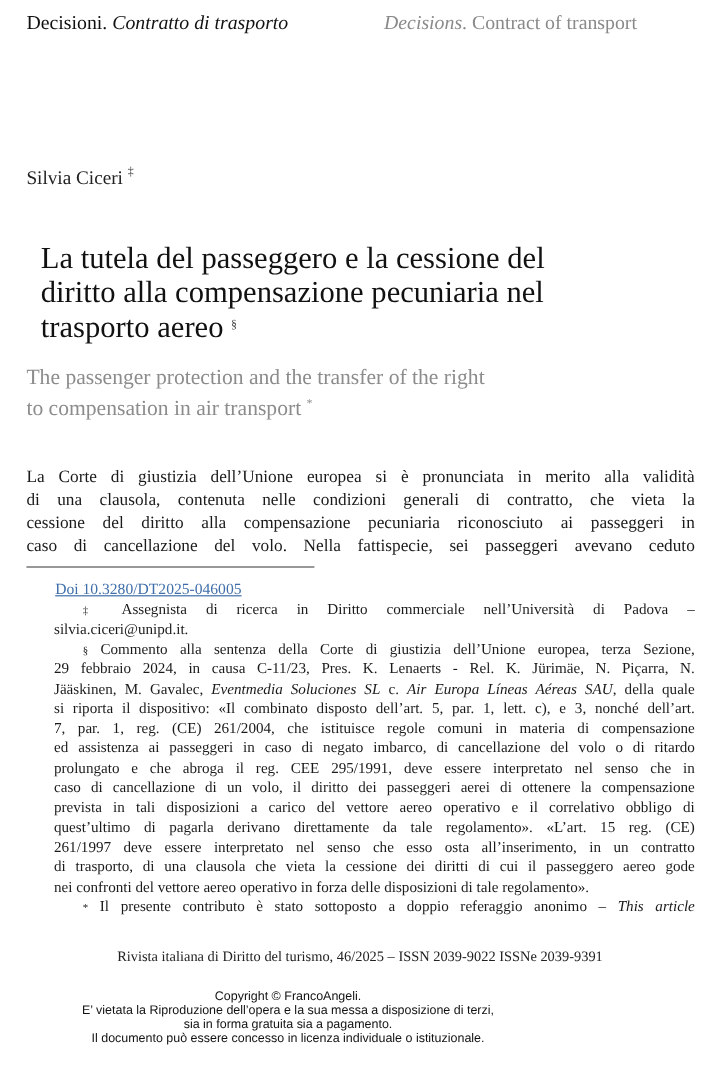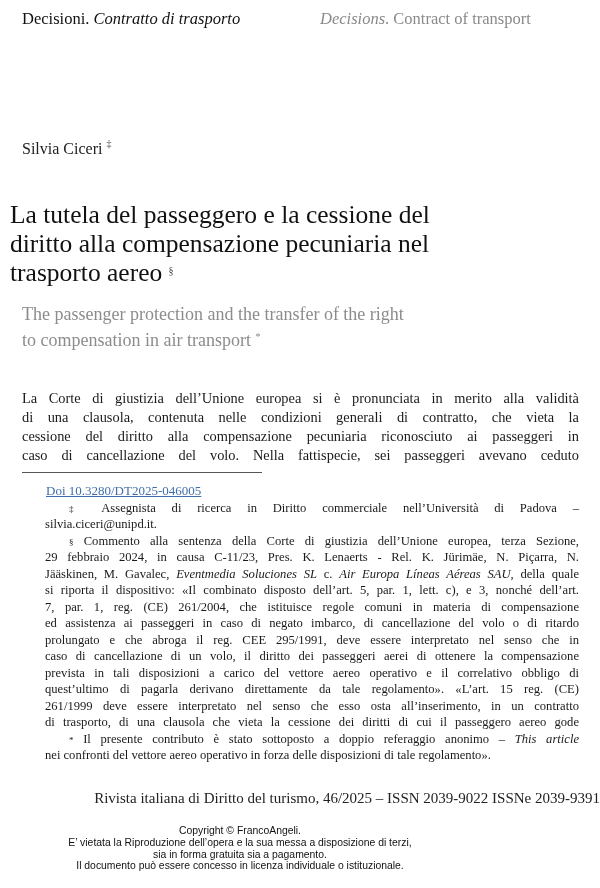--- a/index.html
+++ b/index.html
@@ -39,21 +39,21 @@
     }
     .author sup, .title sup {
       font-size: 10px;
       vertical-align: top;
       position: relative;
       top: -2px;
       color: #444;
     }
 
     .title {
-      left: 10px; top: 200px;
+      left: 34px; top: 200px;
       width: 560px;
       font-size: 25.5px;
       line-height: 29px;
       color: #111;
     }
     .title .line { display: block; white-space: nowrap; }
 
     .subtitle {
       left: 22px; top: 301px;
       width: 560px;
@@ -106,22 +106,22 @@
       padding-left: 24px;
       color: #3f6eaa;
       text-decoration: underline;
       font-size: 13px;
     }
     .fn-mark { font-size: 9px; vertical-align: top; position: relative; top: 1px; }
 
     .journal {
       left: 0; top: 790px;
       width: 600px;
-      text-align: right;
-      font-size: 15px;
+      text-align: center;
+      font-size: 12px;
       color: #222;
       white-space: nowrap;
     }
 
     .copyright {
       left: 0; top: 825px;
       width: 480px;
       text-align: center;
       font-family: "Liberation Sans", "DejaVu Sans", sans-serif;
       font-size: 10.4px;
@@ -174,25 +174,25 @@
   <span class="line indent"><span class="fn-mark">§</span><span> Commento alla sentenza della Corte di giustizia dell’Unione europea, terza Sezione,</span></span>
   <span class="line">29 febbraio 2024, in causa C-11/23, Pres. K. Lenaerts - Rel. K. Jürimäe, N. Piçarra, N.</span>
   <span class="line"><span>Jääskinen, M. Gavalec, </span><span class="it">Eventmedia Soluciones SL</span><span> c. </span><span class="it">Air Europa Líneas Aéreas SAU</span><span>, della quale</span></span>
   <span class="line">si riporta il dispositivo: «Il combinato disposto dell’art. 5, par. 1, lett. c), e 3, nonché dell’art.</span>
   <span class="line">7, par. 1, reg. (CE) 261/2004, che istituisce regole comuni in materia di compensazione</span>
   <span class="line">ed assistenza ai passeggeri in caso di negato imbarco, di cancellazione del volo o di ritardo</span>
   <span class="line">prolungato e che abroga il reg. CEE 295/1991, deve essere interpretato nel senso che in</span>
   <span class="line">caso di cancellazione di un volo, il diritto dei passeggeri aerei di ottenere la compensazione</span>
   <span class="line">prevista in tali disposizioni a carico del vettore aereo operativo e il correlativo obbligo di</span>
   <span class="line">quest’ultimo di pagarla derivano direttamente da tale regolamento». «L’art. 15 reg. (CE)</span>
-  <span class="line">261/1999 deve essere interpretato nel senso che esso osta all’inserimento, in un contratto</span>
+  <span class="line">261/1997 deve essere interpretato nel senso che esso osta all’inserimento, in un contratto</span>
   <span class="line">di trasporto, di una clausola che vieta la cessione dei diritti di cui il passeggero aereo gode</span>
+  <span class="line last">nei confronti del vettore aereo operativo in forza delle disposizioni di tale regolamento».</span>
+
   <span class="line indent"><span class="fn-mark">*</span><span> Il presente contributo è stato sottoposto a doppio referaggio anonimo – </span><span class="it">This article</span></span>
-
-  <span class="line last">nei confronti del vettore aereo operativo in forza delle disposizioni di tale regolamento».</span>
 </div>
 
 <div class="abs journal">Rivista italiana di Diritto del turismo, 46/2025 – ISSN 2039-9022 ISSNe 2039-9391</div>
 
 <div class="abs copyright">
   <span class="line">Copyright © FrancoAngeli.</span>
   <span class="line">E’ vietata la Riproduzione dell’opera e la sua messa a disposizione di terzi,</span>
   <span class="line">sia in forma gratuita sia a pagamento.</span>
   <span class="line">Il documento può essere concesso in licenza individuale o istituzionale.</span>
 </div>

